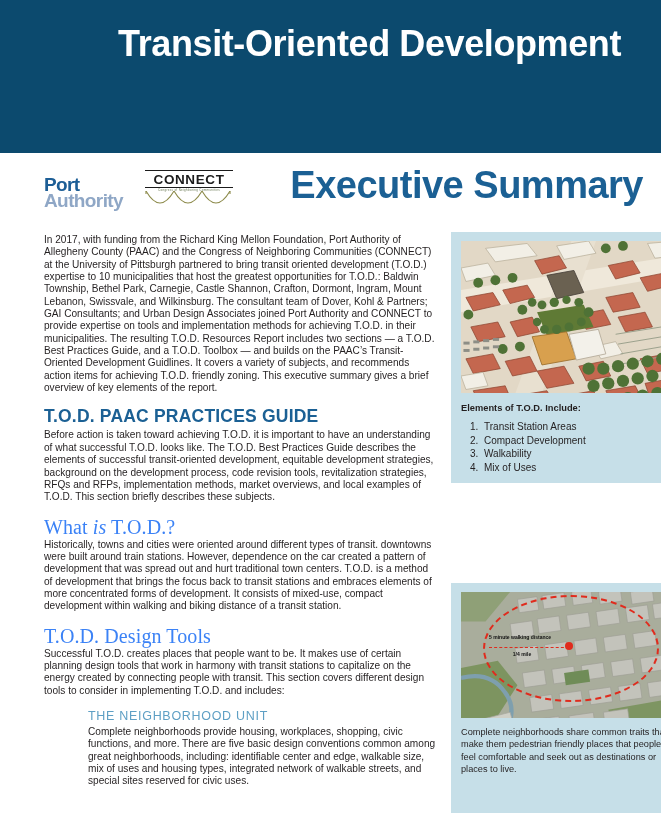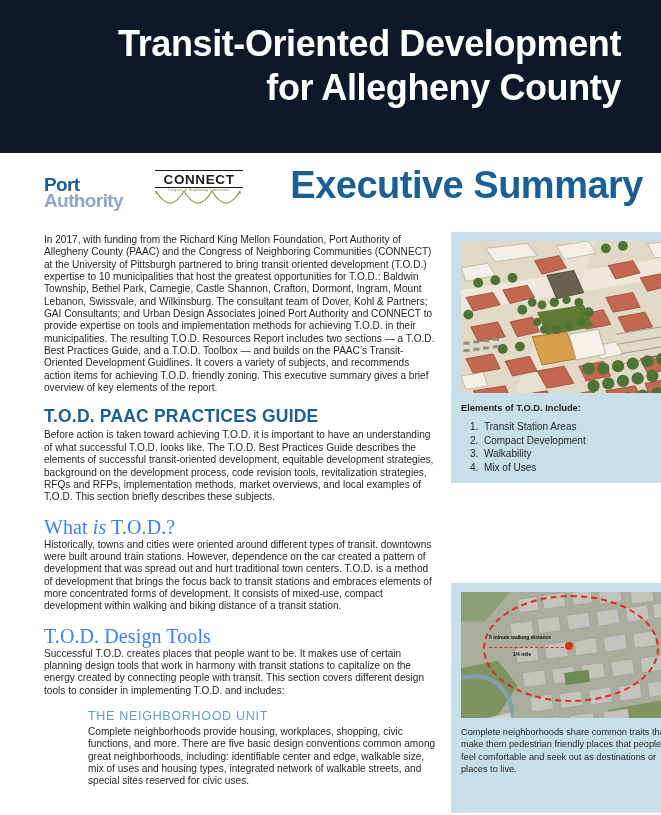--- a/index.html
+++ b/index.html
@@ -15,21 +15,21 @@
     color: #231f20;
     position: relative;
   }
 
   
   .header-band {
     position: absolute;
     left: 0; top: 0;
     width: 661px;
     height: 153px;
-    background: #0f172a;
+    background: #0c4a6e;
   }
   .header-title {
     position: absolute;
     left: 44px;
     right: 40px;
     top: 22px;
     text-align: right;
     color: #ffffff;
     font-family: "Liberation Sans", sans-serif;
     font-weight: bold;
@@ -39,21 +39,21 @@
   }
 
   
   .logo-row {
     position: absolute;
     left: 44px;
     top: 164px;
     height: 56px;
     display: flex;
     align-items: center;
-    gap: 28px;
+    gap: 18px;
   }
   .pa-logo {
     line-height: 1;
     font-family: "Liberation Sans", sans-serif;
     font-weight: bold;
     font-size: 19px;
     letter-spacing: -0.6px;
   }
   .pa-logo .pa-port { color: #1d5e96; display: block; }
   .pa-logo .pa-auth { color: #8fa7c6; display: block; margin-top: -3px; }
@@ -234,21 +234,20 @@
     width: 37%; height: 0;
     border-top: 1.6px dashed #e02b1d;
   }
 </style>
 </head>
 <body>
 
 <div class="header-band">
   <div class="header-title">
     <span>Transit-Oriented Development</span><br>
-    <span>for Allegheny County</span>
   </div>
 </div>
 
 <div class="logo-row">
 
   <div class="pa-logo">
     <span class="pa-port">Port</span>
     <span class="pa-auth">Authority</span>
   </div>
 

